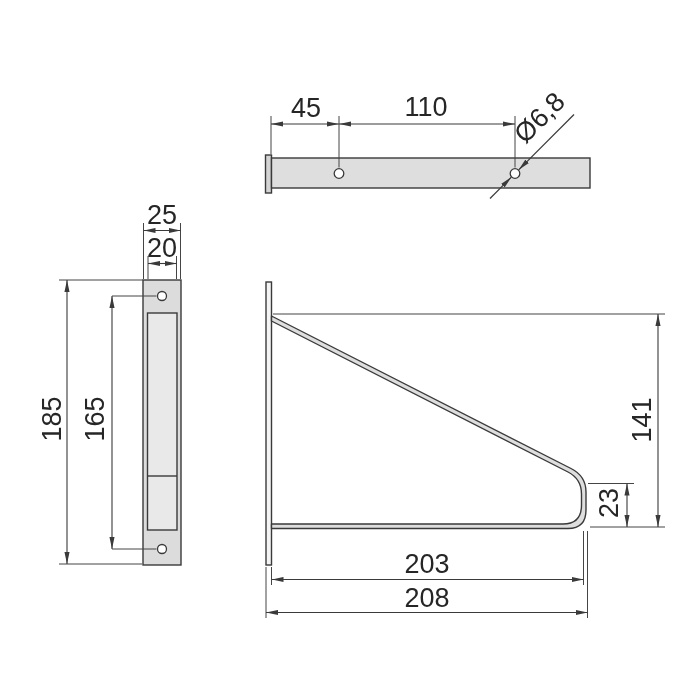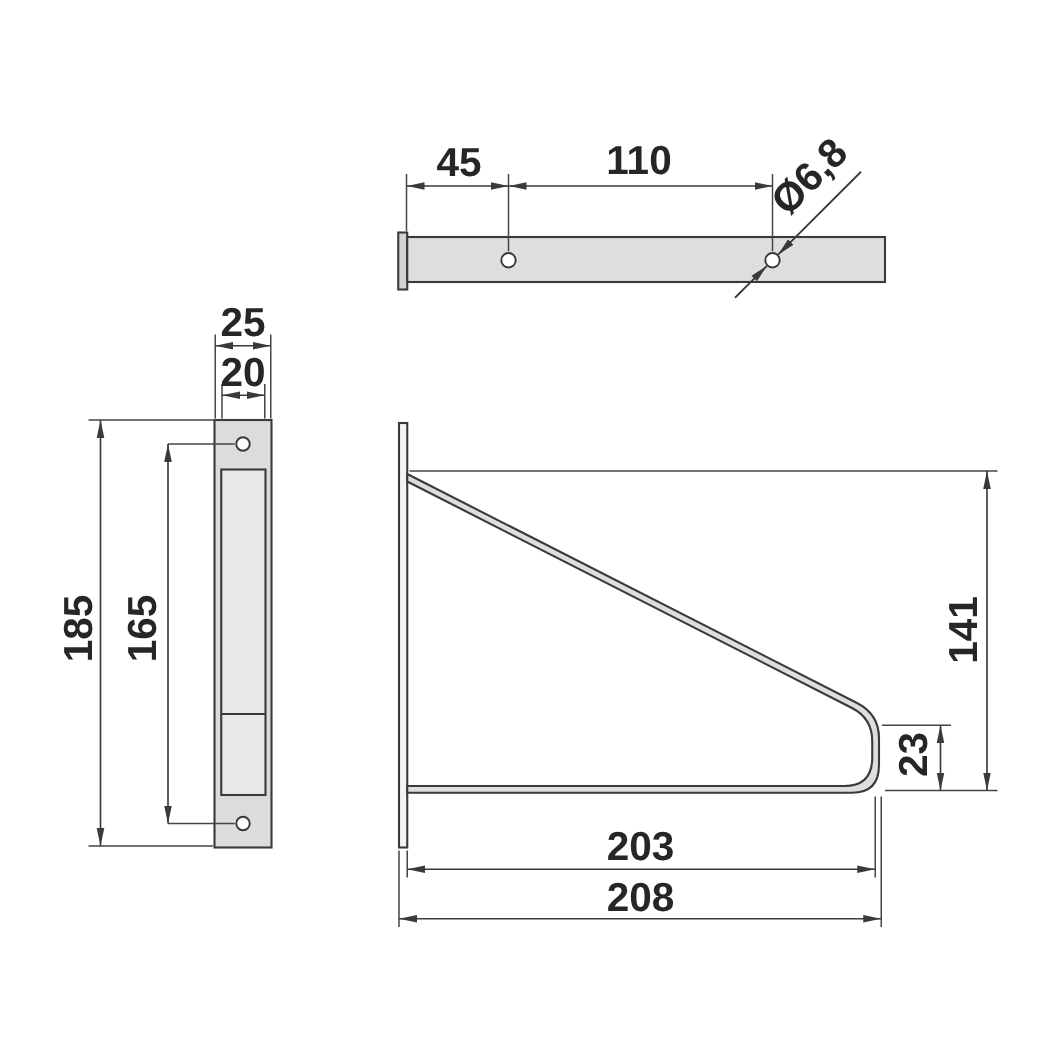--- a/index.html
+++ b/index.html
@@ -1,21 +1,20 @@
 <!DOCTYPE html>
 <html><head>
 <meta charset="utf-8">
 <style>
   html,body{margin:0;padding:0;background:#ffffff;}
   .canvas{
     position:relative;
     width:700px;height:700px;
     background:#ffffff;
     font-family:"Liberation Sans", sans-serif;
-    font-weight:bold;
   }
   svg{display:block;}
   .part{stroke:#3a3a3a;stroke-width:1.4;}
   .hole{fill:#ffffff;stroke:#3a3a3a;stroke-width:1.3;}
   .ext{stroke:#454545;stroke-width:1;fill:none;}
   .dimline{stroke:#3a3a3a;stroke-width:1.1;fill:none;}
   .leader{stroke:#3a3a3a;stroke-width:1.2;fill:none;}
   .dim-text{
     font-family:"Liberation Sans", sans-serif;
     font-size:27px;

